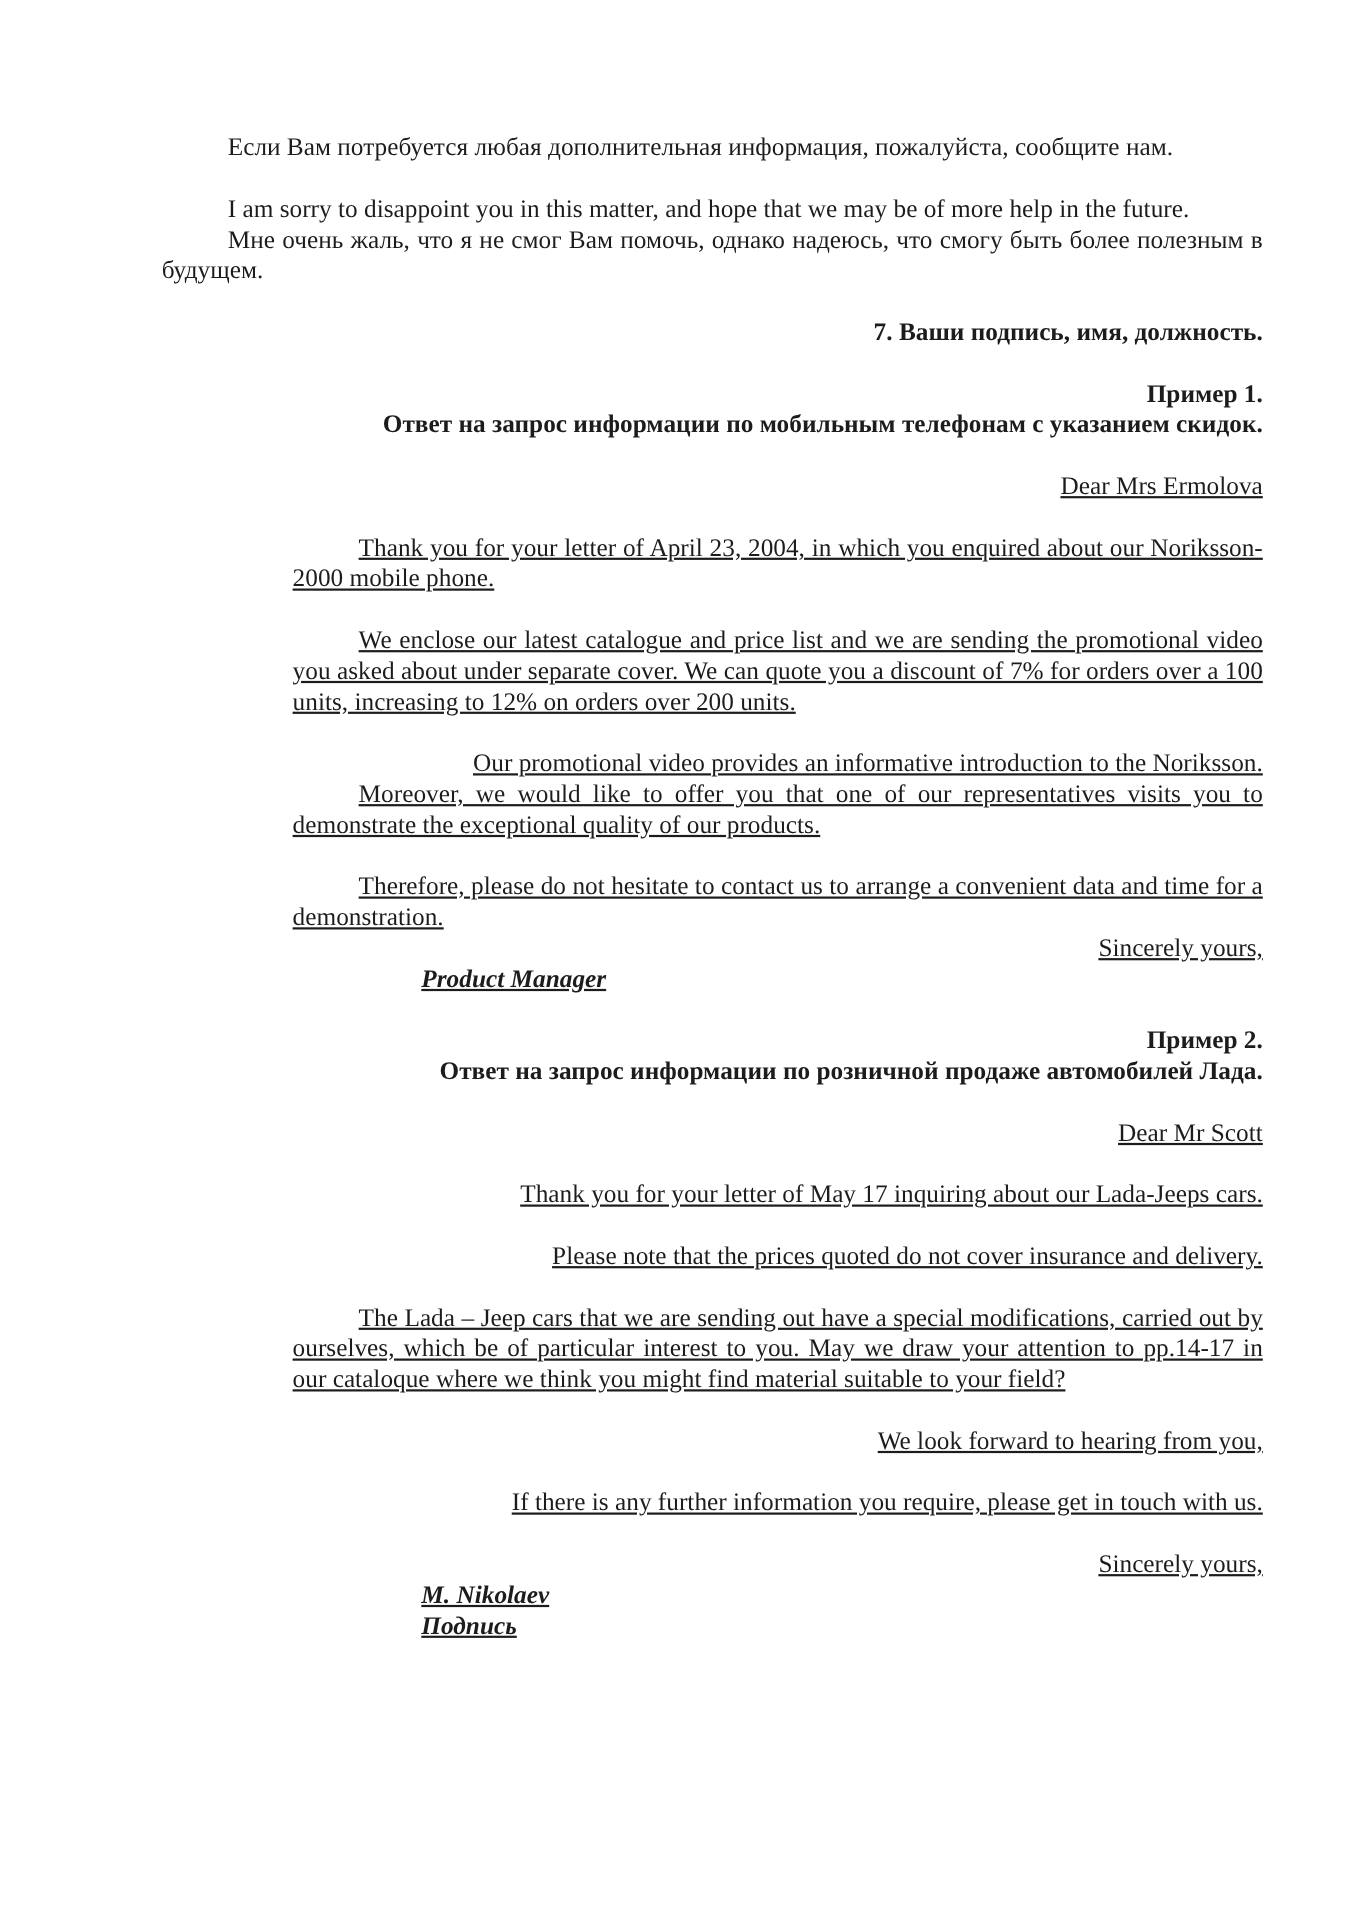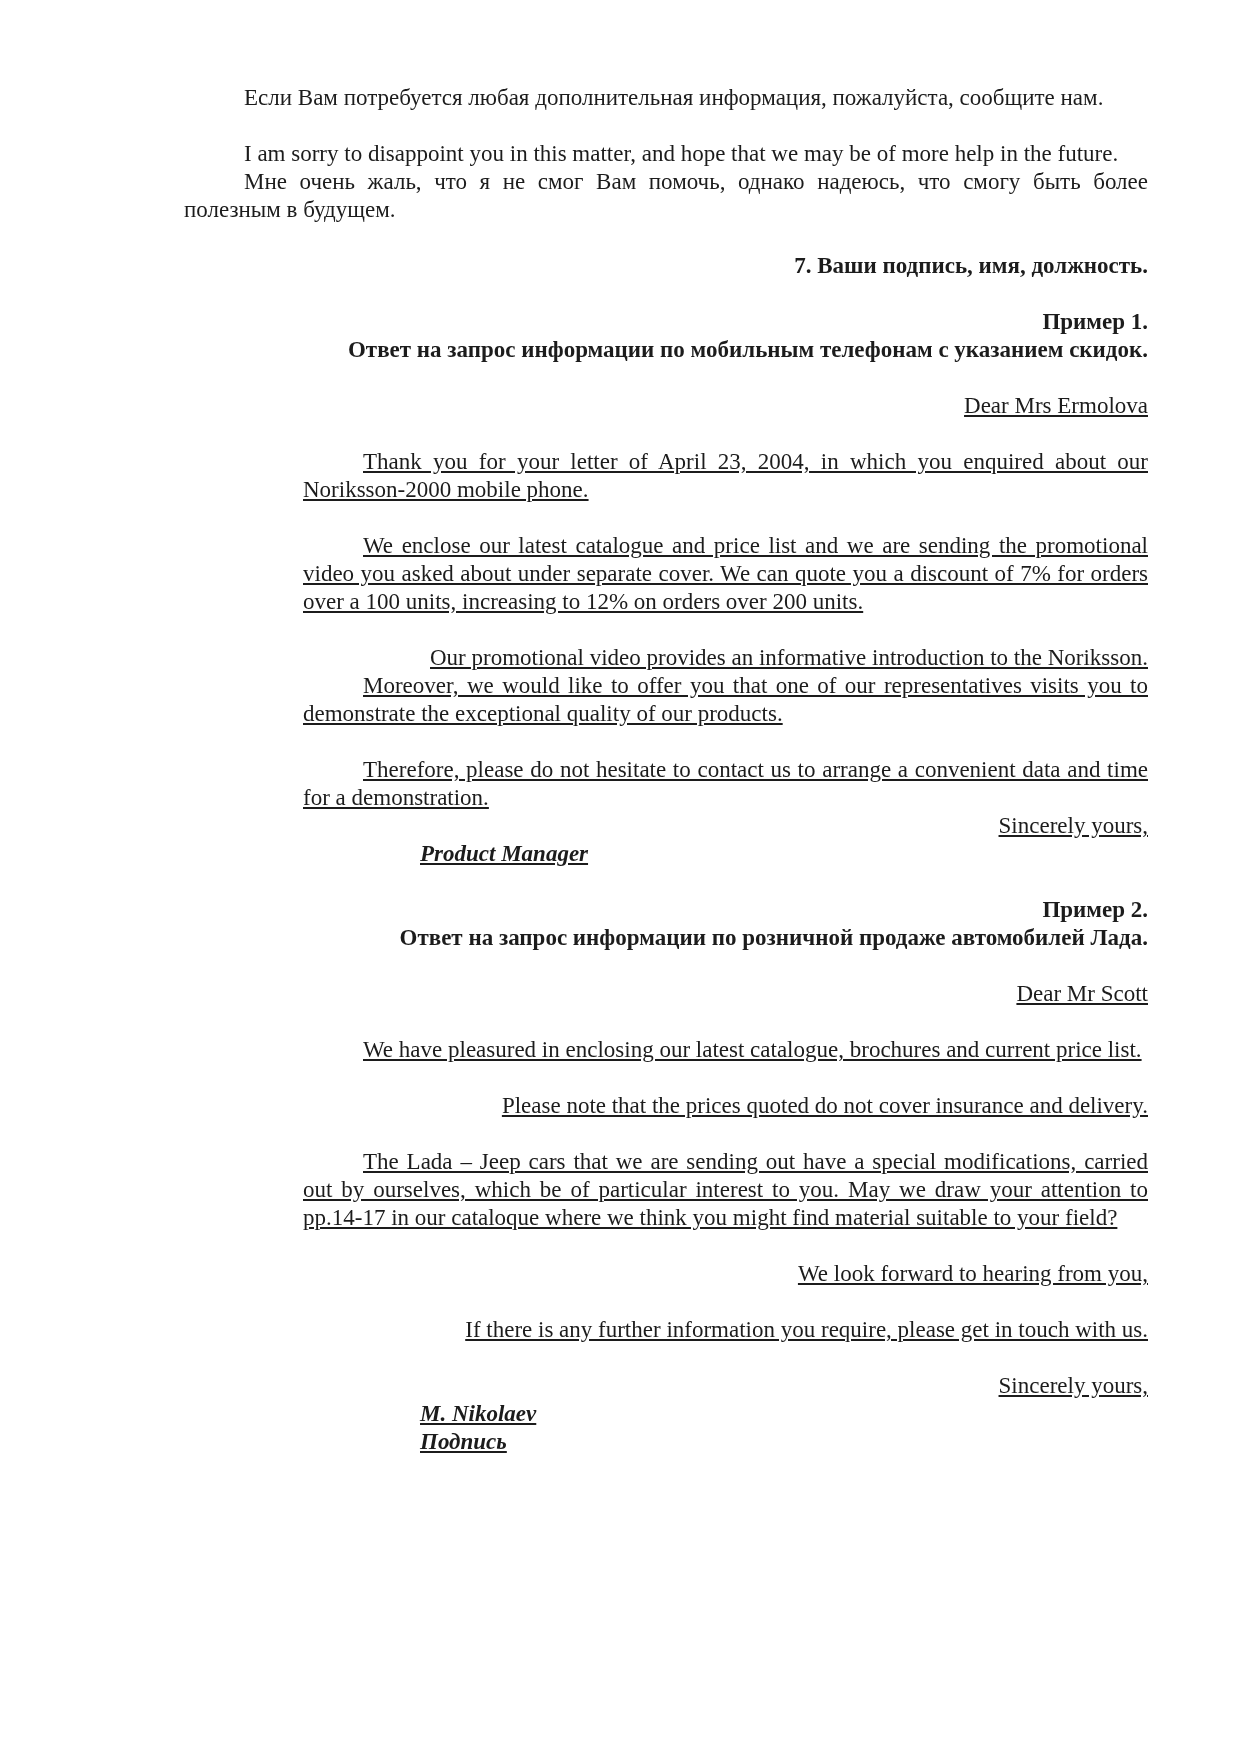--- a/index.html
+++ b/index.html
@@ -10,22 +10,21 @@
   body {
     width: 1239px;
     height: 1754px;
     overflow: hidden;
     font-family: "Liberation Serif", "DejaVu Serif", serif;
     font-size: 23px;
     line-height: 28px;
     color: #1c1c1c;
   }
   .doc {
-    padding: 84px 91px 0 147px; 
-    margin-left: 37px;
+    padding: 120px 91px 0 147px; 
   }
   p {
     margin: 0;
     text-indent: 60px;   
     text-align: right;
   }
   .jt { text-align: justify; }
   .sp { margin-top: 28px; }     
   .b  { font-weight: bold; }
   .letter { margin-left: 119px; text-decoration: underline; } 
@@ -59,21 +58,21 @@
     <p class="jt sp">Therefore, please do not hesitate to contact us to arrange a convenient data and time for a demonstration.</p>
     <p>Sincerely yours,</p>
     <p class="sig">Product Manager</p>
   </div>
 
   <p class="b sp">Пример 2.</p>
   <p class="b">Ответ на запрос информации по розничной продаже автомобилей Лада.</p>
 
   <div class="letter">
     <p class="sp">Dear Mr Scott</p>
-    <p class="jt sp">We have pleasured in enclosing our latest catalogue, brochures and current price list.</p>
+    <p class="sp">Thank you for your letter of May 17 inquiring about our Lada-Jeeps cars.</p>
     <p class="sp">Please note that the prices quoted do not cover insurance and delivery.</p>
     <p class="jt sp">The Lada – Jeep cars that we are sending out have a special modifications, carried out by ourselves, which be of particular interest to you. May we draw your attention to pp.14-17 in our cataloque where we think you might find material suitable to your field?</p>
     <p class="sp">We look forward to hearing from you,</p>
     <p class="sp">If there is any further information you require, please get in touch with us.</p>
     <p class="sp">Sincerely yours,</p>
     <p class="sig">M. Nikolaev</p>
     <p class="sig">Подпись</p>
   </div>
 
 </div>

